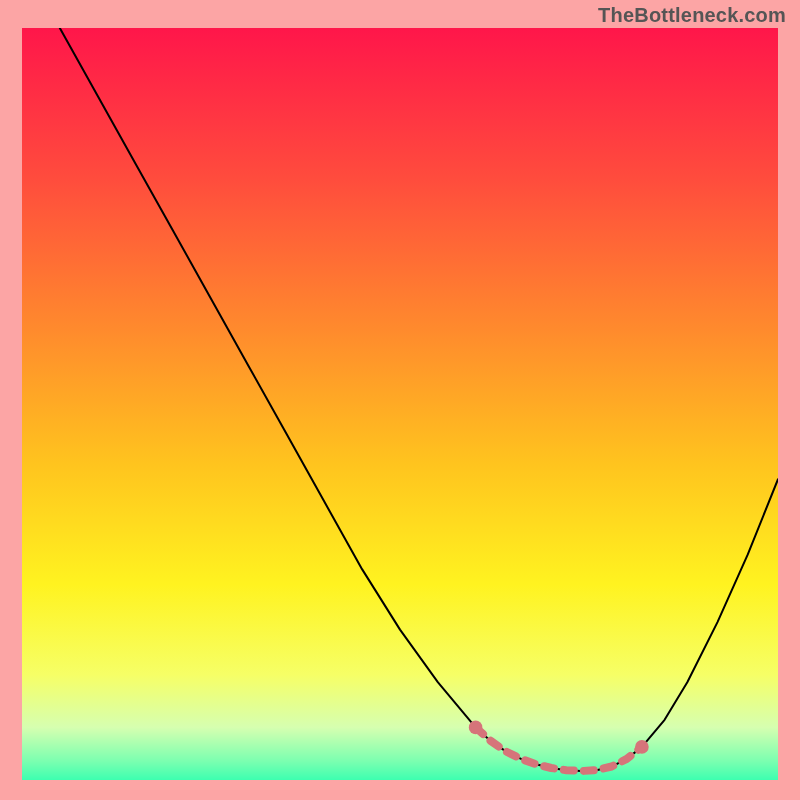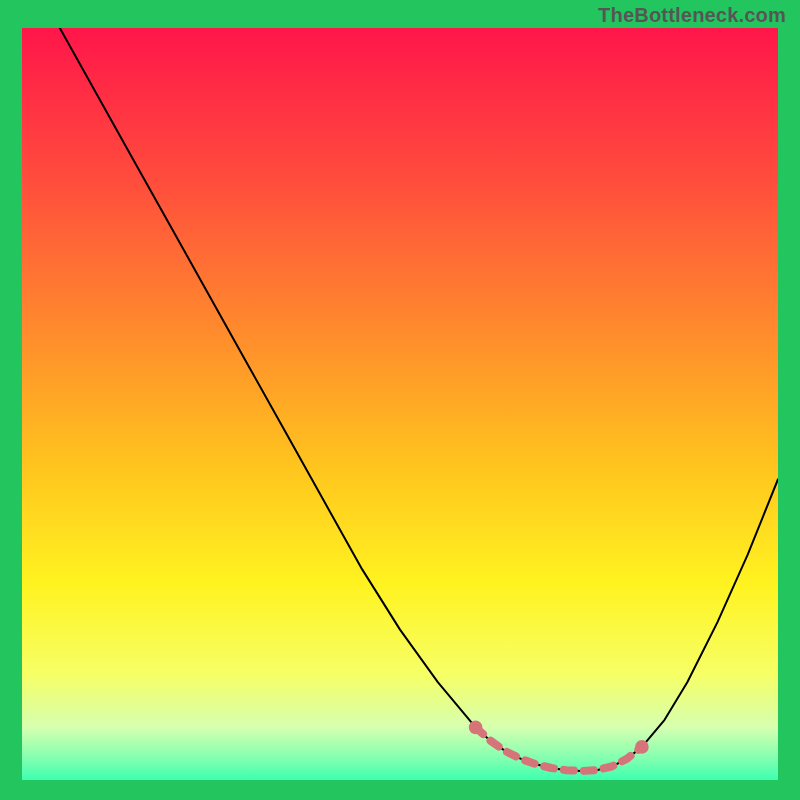--- a/index.html
+++ b/index.html
@@ -7,21 +7,21 @@
     padding: 0;
     width: 800px;
     height: 800px;
     background: #000;
     position: relative;
     font-family: Arial, Helvetica, sans-serif;
   }
   .frame {
     position: absolute;
     inset: 0;
-    background: #22c55e;
+    background: #fca5a5;
   }
   .watermark {
     position: absolute;
     top: 4px;
     right: 14px;
     font-size: 20px;
     font-weight: 600;
     color: #555;
     letter-spacing: 0.2px;
   }

